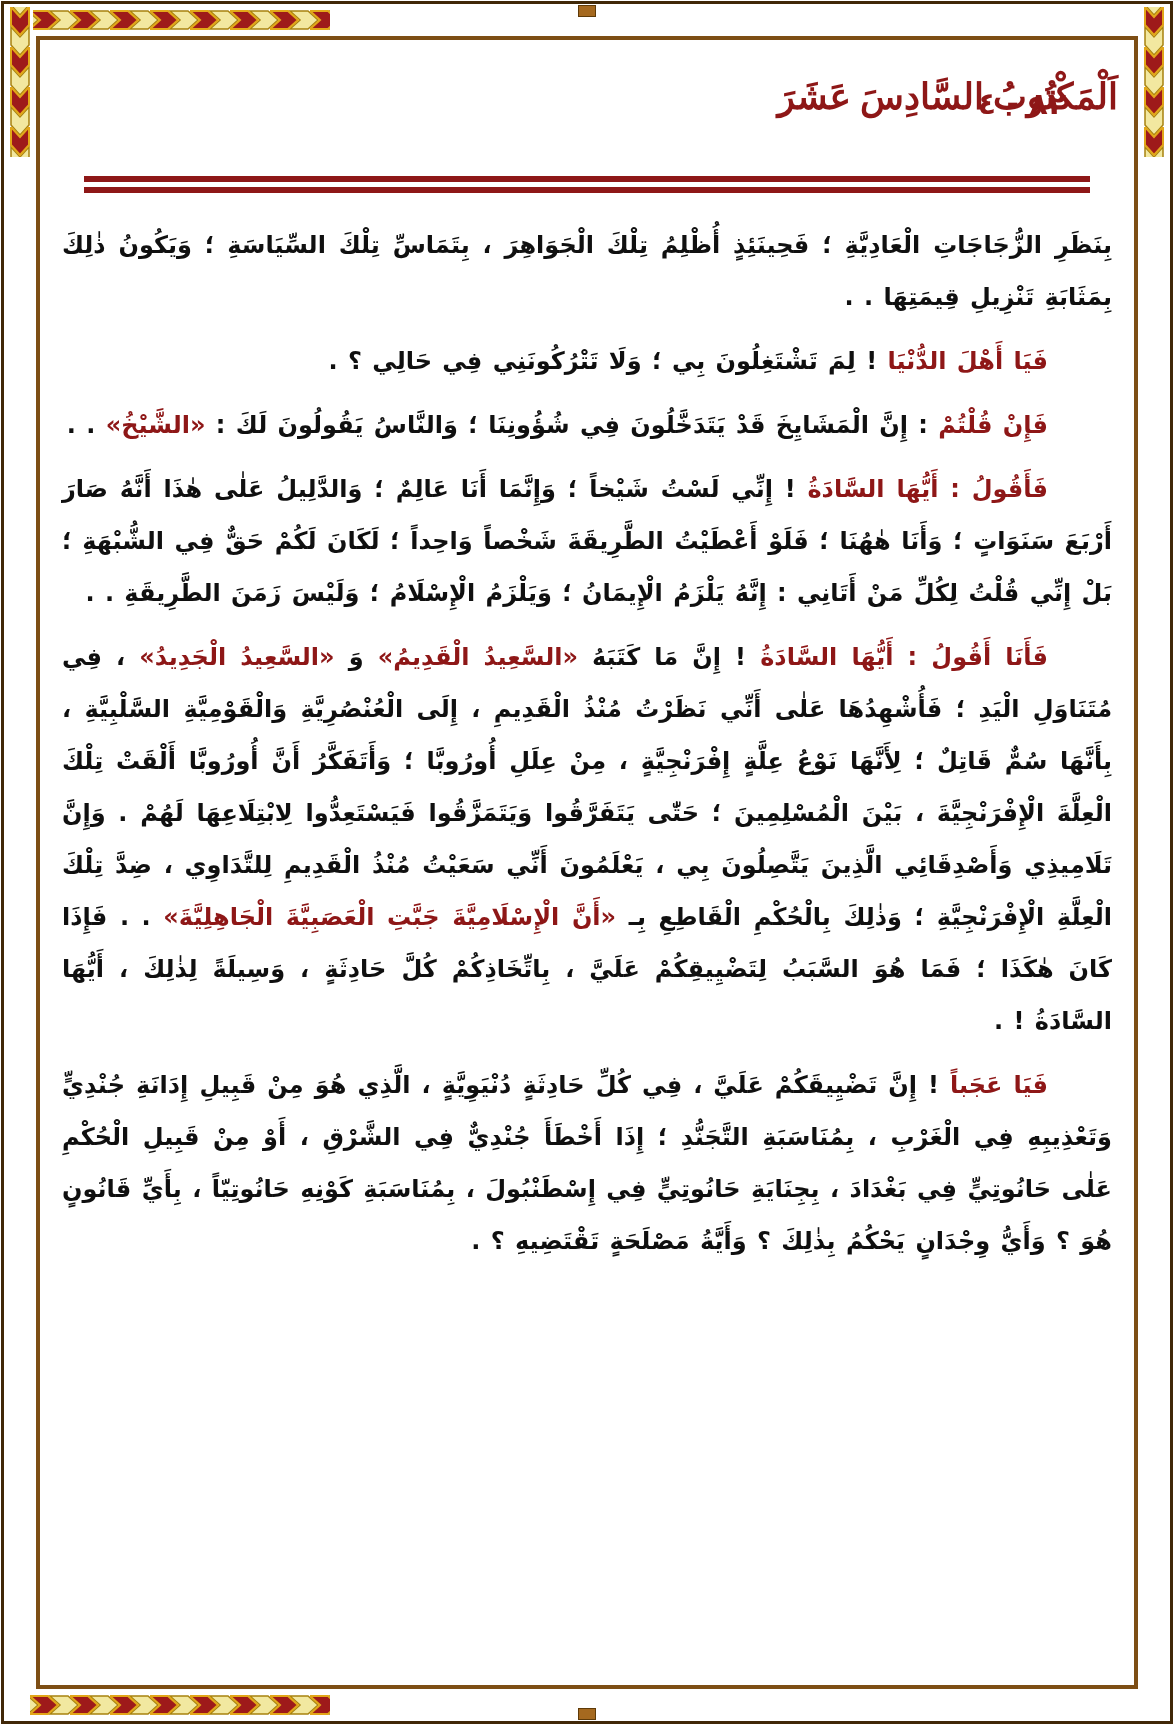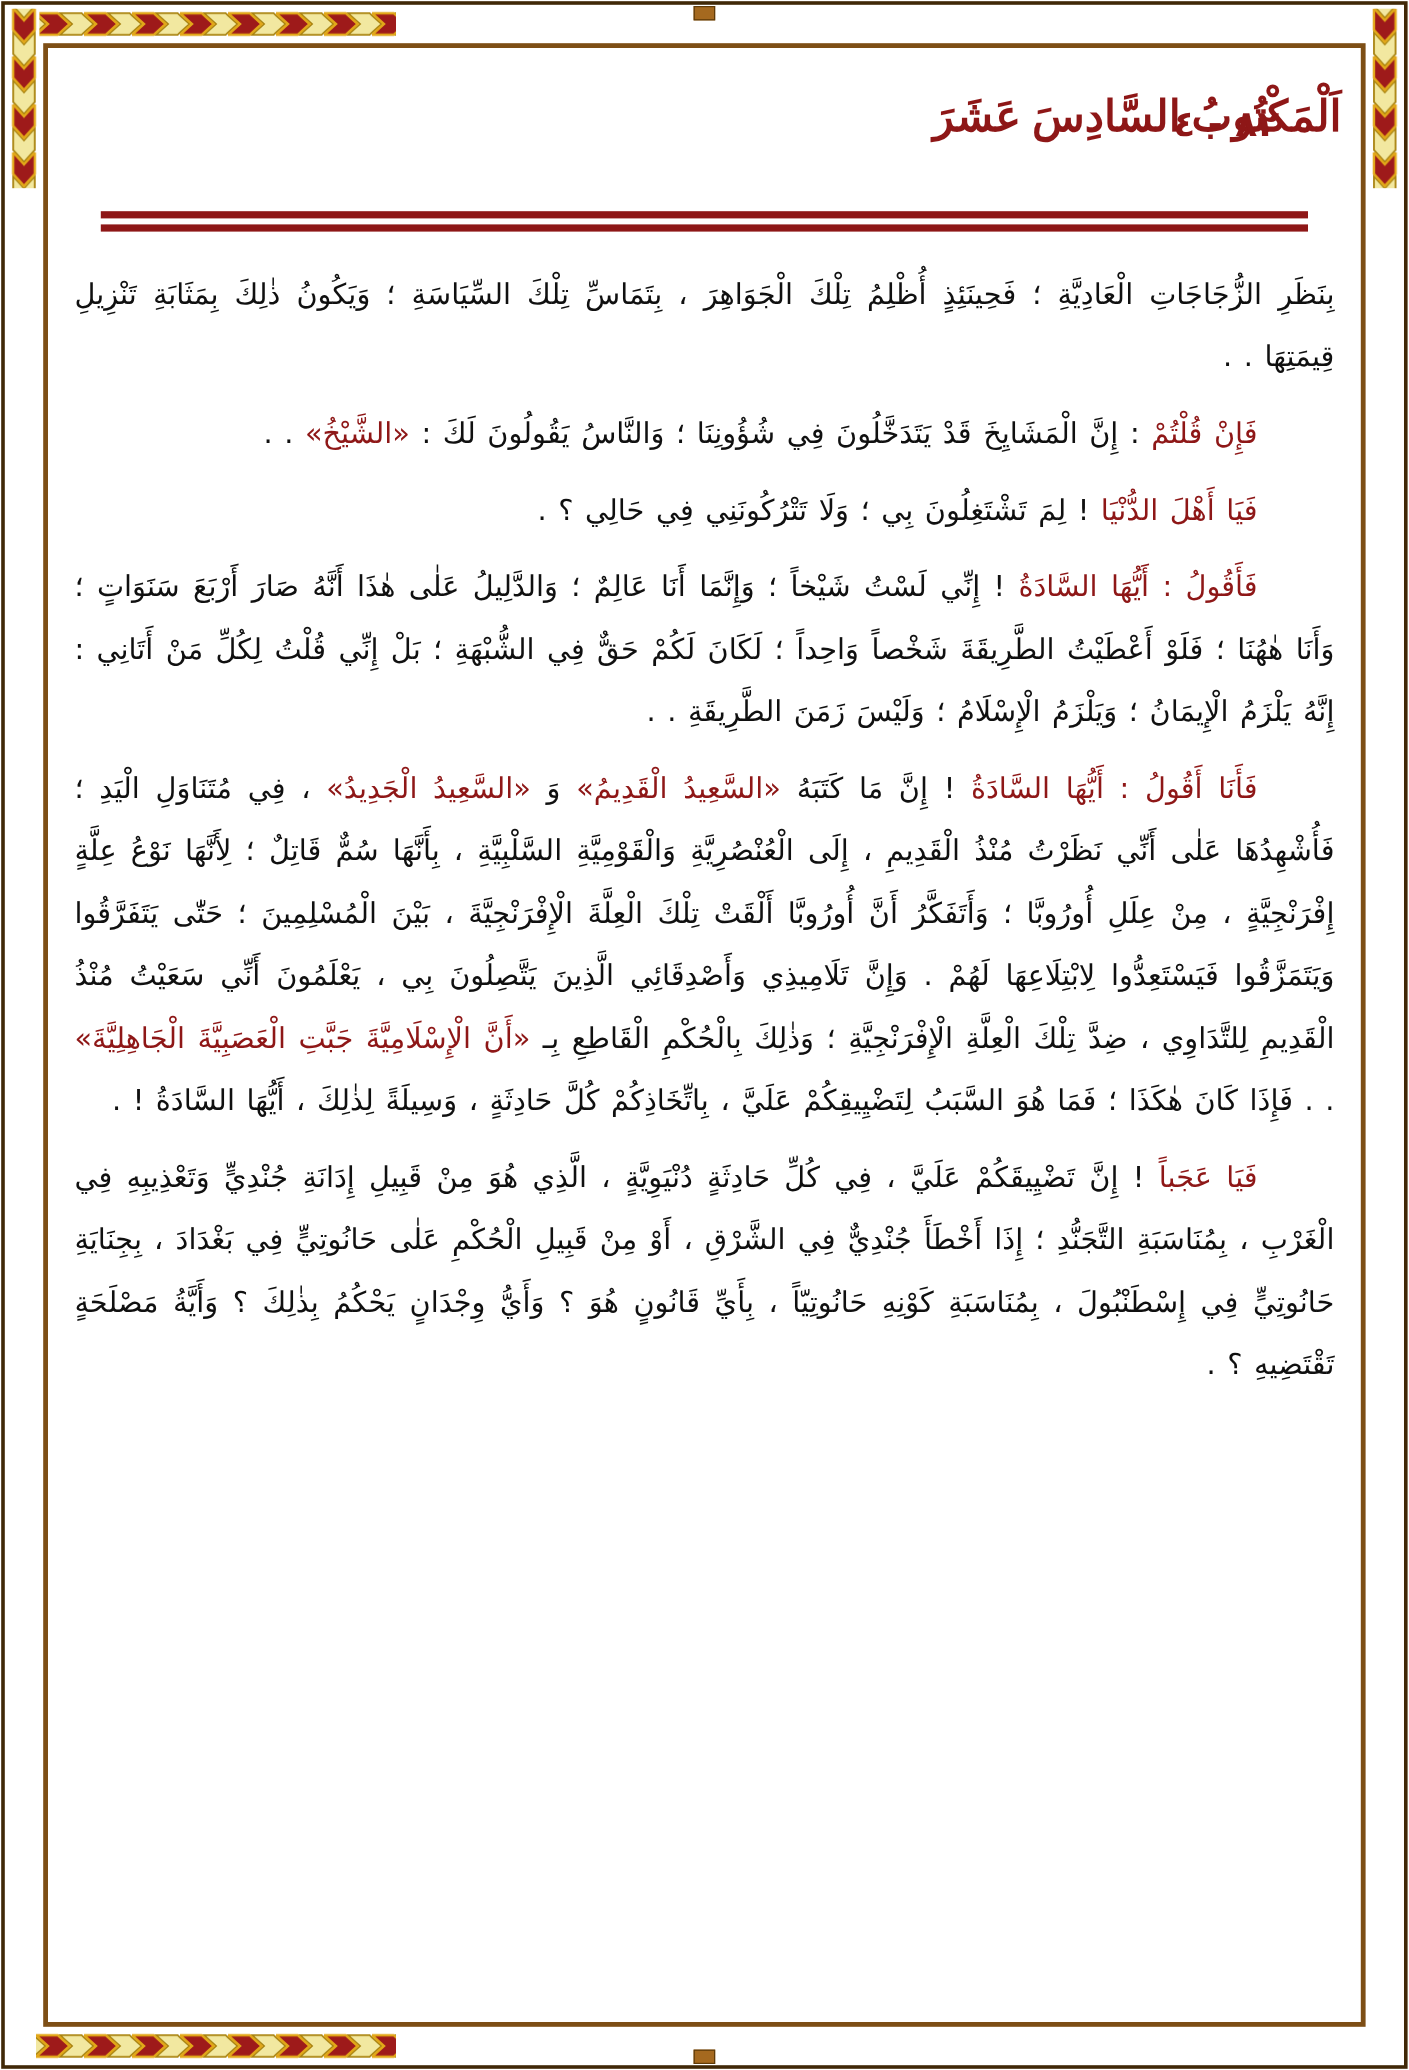--- a/index.html
+++ b/index.html
@@ -56,21 +56,21 @@
   }
   .body-text{
     margin-top:26px;
     padding:0 6px;
     max-height:1430px;
     overflow:hidden;
     text-align:justify;
   }
   .para{
     margin:0 0 12px 0;
-    font-size:24px;font-weight:400;color:#101010;
+    font-size:24px;font-weight:700;color:#101010;
     line-height:52px;
     word-spacing:2px;
   }
   .para.indent{text-indent:64px;}
   .seg-red{color:var(--accent,#8e1717);}
   .seg-black{color:#101010;}
 </style>
 </head>
 <body>
 
@@ -134,21 +134,21 @@
 
     <div class="header">
       <div class="page-number">٨٢ - ٤</div>
       <h1 class="doc-title">اَلْمَكْتُوبُ السَّادِسَ عَشَرَ</h1>
     </div>
 
     <div class="double-rule"></div>
 
     <div class="body-text">
         <p class="para"><span class="seg-black">بِنَظَرِ الزُّجَاجَاتِ الْعَادِيَّةِ ؛ فَحِينَئِذٍ أُظْلِمُ تِلْكَ الْجَوَاهِرَ ، بِتَمَاسِّ تِلْكَ السِّيَاسَةِ ؛ وَيَكُونُ ذٰلِكَ بِمَثَابَةِ تَنْزِيلِ قِيمَتِهَا . .</span></p>
+        <p class="para indent"><span class="seg-red">فَيَا أَهْلَ الدُّنْيَا</span><span class="seg-black"> ! لِمَ تَشْتَغِلُونَ بِي ؛ وَلَا تَتْرُكُونَنِي فِي حَالِي ؟ .</span></p>
         <p class="para indent"><span class="seg-red">فَإِنْ قُلْتُمْ</span><span class="seg-black"> : إِنَّ الْمَشَايِخَ قَدْ يَتَدَخَّلُونَ فِي شُؤُونِنَا ؛ وَالنَّاسُ يَقُولُونَ لَكَ : </span><span class="seg-red">«الشَّيْخُ»</span><span class="seg-black"> . .</span></p>
-        <p class="para indent"><span class="seg-red">فَيَا أَهْلَ الدُّنْيَا</span><span class="seg-black"> ! لِمَ تَشْتَغِلُونَ بِي ؛ وَلَا تَتْرُكُونَنِي فِي حَالِي ؟ .</span></p>
         <p class="para indent"><span class="seg-red">فَأَقُولُ : أَيُّهَا السَّادَةُ</span><span class="seg-black"> ! إِنِّي لَسْتُ شَيْخاً ؛ وَإِنَّمَا أَنَا عَالِمٌ ؛ وَالدَّلِيلُ عَلٰى هٰذَا أَنَّهُ صَارَ أَرْبَعَ سَنَوَاتٍ ؛ وَأَنَا هٰهُنَا ؛ فَلَوْ أَعْطَيْتُ الطَّرِيقَةَ شَخْصاً وَاحِداً ؛ لَكَانَ لَكُمْ حَقٌّ فِي الشُّبْهَةِ ؛ بَلْ إِنِّي قُلْتُ لِكُلِّ مَنْ أَتَانِي : إِنَّهُ يَلْزَمُ الْإِيمَانُ ؛ وَيَلْزَمُ الْإِسْلَامُ ؛ وَلَيْسَ زَمَنَ الطَّرِيقَةِ . .</span></p>
         <p class="para indent"><span class="seg-red">فَأَنَا أَقُولُ : أَيُّهَا السَّادَةُ</span><span class="seg-black"> ! إِنَّ مَا كَتَبَهُ </span><span class="seg-red">«السَّعِيدُ الْقَدِيمُ»</span><span class="seg-black"> وَ </span><span class="seg-red">«السَّعِيدُ الْجَدِيدُ»</span><span class="seg-black"> ، فِي مُتَنَاوَلِ الْيَدِ ؛ فَأُشْهِدُهَا عَلٰى أَنِّي نَظَرْتُ مُنْذُ الْقَدِيمِ ، إِلَى الْعُنْصُرِيَّةِ وَالْقَوْمِيَّةِ السَّلْبِيَّةِ ، بِأَنَّهَا سُمٌّ قَاتِلٌ ؛ لِأَنَّهَا نَوْعُ عِلَّةٍ إِفْرَنْجِيَّةٍ ، مِنْ عِلَلِ أُورُوبَّا ؛ وَأَتَفَكَّرُ أَنَّ أُورُوبَّا أَلْقَتْ تِلْكَ الْعِلَّةَ الْإِفْرَنْجِيَّةَ ، بَيْنَ الْمُسْلِمِينَ ؛ حَتّٰى يَتَفَرَّقُوا وَيَتَمَزَّقُوا فَيَسْتَعِدُّوا لِابْتِلَاعِهَا لَهُمْ . وَإِنَّ تَلَامِيذِي وَأَصْدِقَائِي الَّذِينَ يَتَّصِلُونَ بِي ، يَعْلَمُونَ أَنِّي سَعَيْتُ مُنْذُ الْقَدِيمِ لِلتَّدَاوِي ، ضِدَّ تِلْكَ الْعِلَّةِ الْإِفْرَنْجِيَّةِ ؛ وَذٰلِكَ بِالْحُكْمِ الْقَاطِعِ بِـ </span><span class="seg-red">«أَنَّ الْإِسْلَامِيَّةَ جَبَّتِ الْعَصَبِيَّةَ الْجَاهِلِيَّةَ»</span><span class="seg-black"> . . فَإِذَا كَانَ هٰكَذَا ؛ فَمَا هُوَ السَّبَبُ لِتَضْيِيقِكُمْ عَلَيَّ ، بِاتِّخَاذِكُمْ كُلَّ حَادِثَةٍ ، وَسِيلَةً لِذٰلِكَ ، أَيُّهَا السَّادَةُ ! .</span></p>
         <p class="para indent"><span class="seg-red">فَيَا عَجَباً</span><span class="seg-black"> ! إِنَّ تَضْيِيقَكُمْ عَلَيَّ ، فِي كُلِّ حَادِثَةٍ دُنْيَوِيَّةٍ ، الَّذِي هُوَ مِنْ قَبِيلِ إِدَانَةِ جُنْدِيٍّ وَتَعْذِيبِهِ فِي الْغَرْبِ ، بِمُنَاسَبَةِ التَّجَنُّدِ ؛ إِذَا أَخْطَأَ جُنْدِيٌّ فِي الشَّرْقِ ، أَوْ مِنْ قَبِيلِ الْحُكْمِ عَلٰى حَانُوتِيٍّ فِي بَغْدَادَ ، بِجِنَايَةِ حَانُوتِيٍّ فِي إِسْطَنْبُولَ ، بِمُنَاسَبَةِ كَوْنِهِ حَانُوتِيّاً ، بِأَيِّ قَانُونٍ هُوَ ؟ وَأَيُّ وِجْدَانٍ يَحْكُمُ بِذٰلِكَ ؟ وَأَيَّةُ مَصْلَحَةٍ تَقْتَضِيهِ ؟ .</span></p>
       </div>
 
   </div>
 </div>
 
 </body></html>

